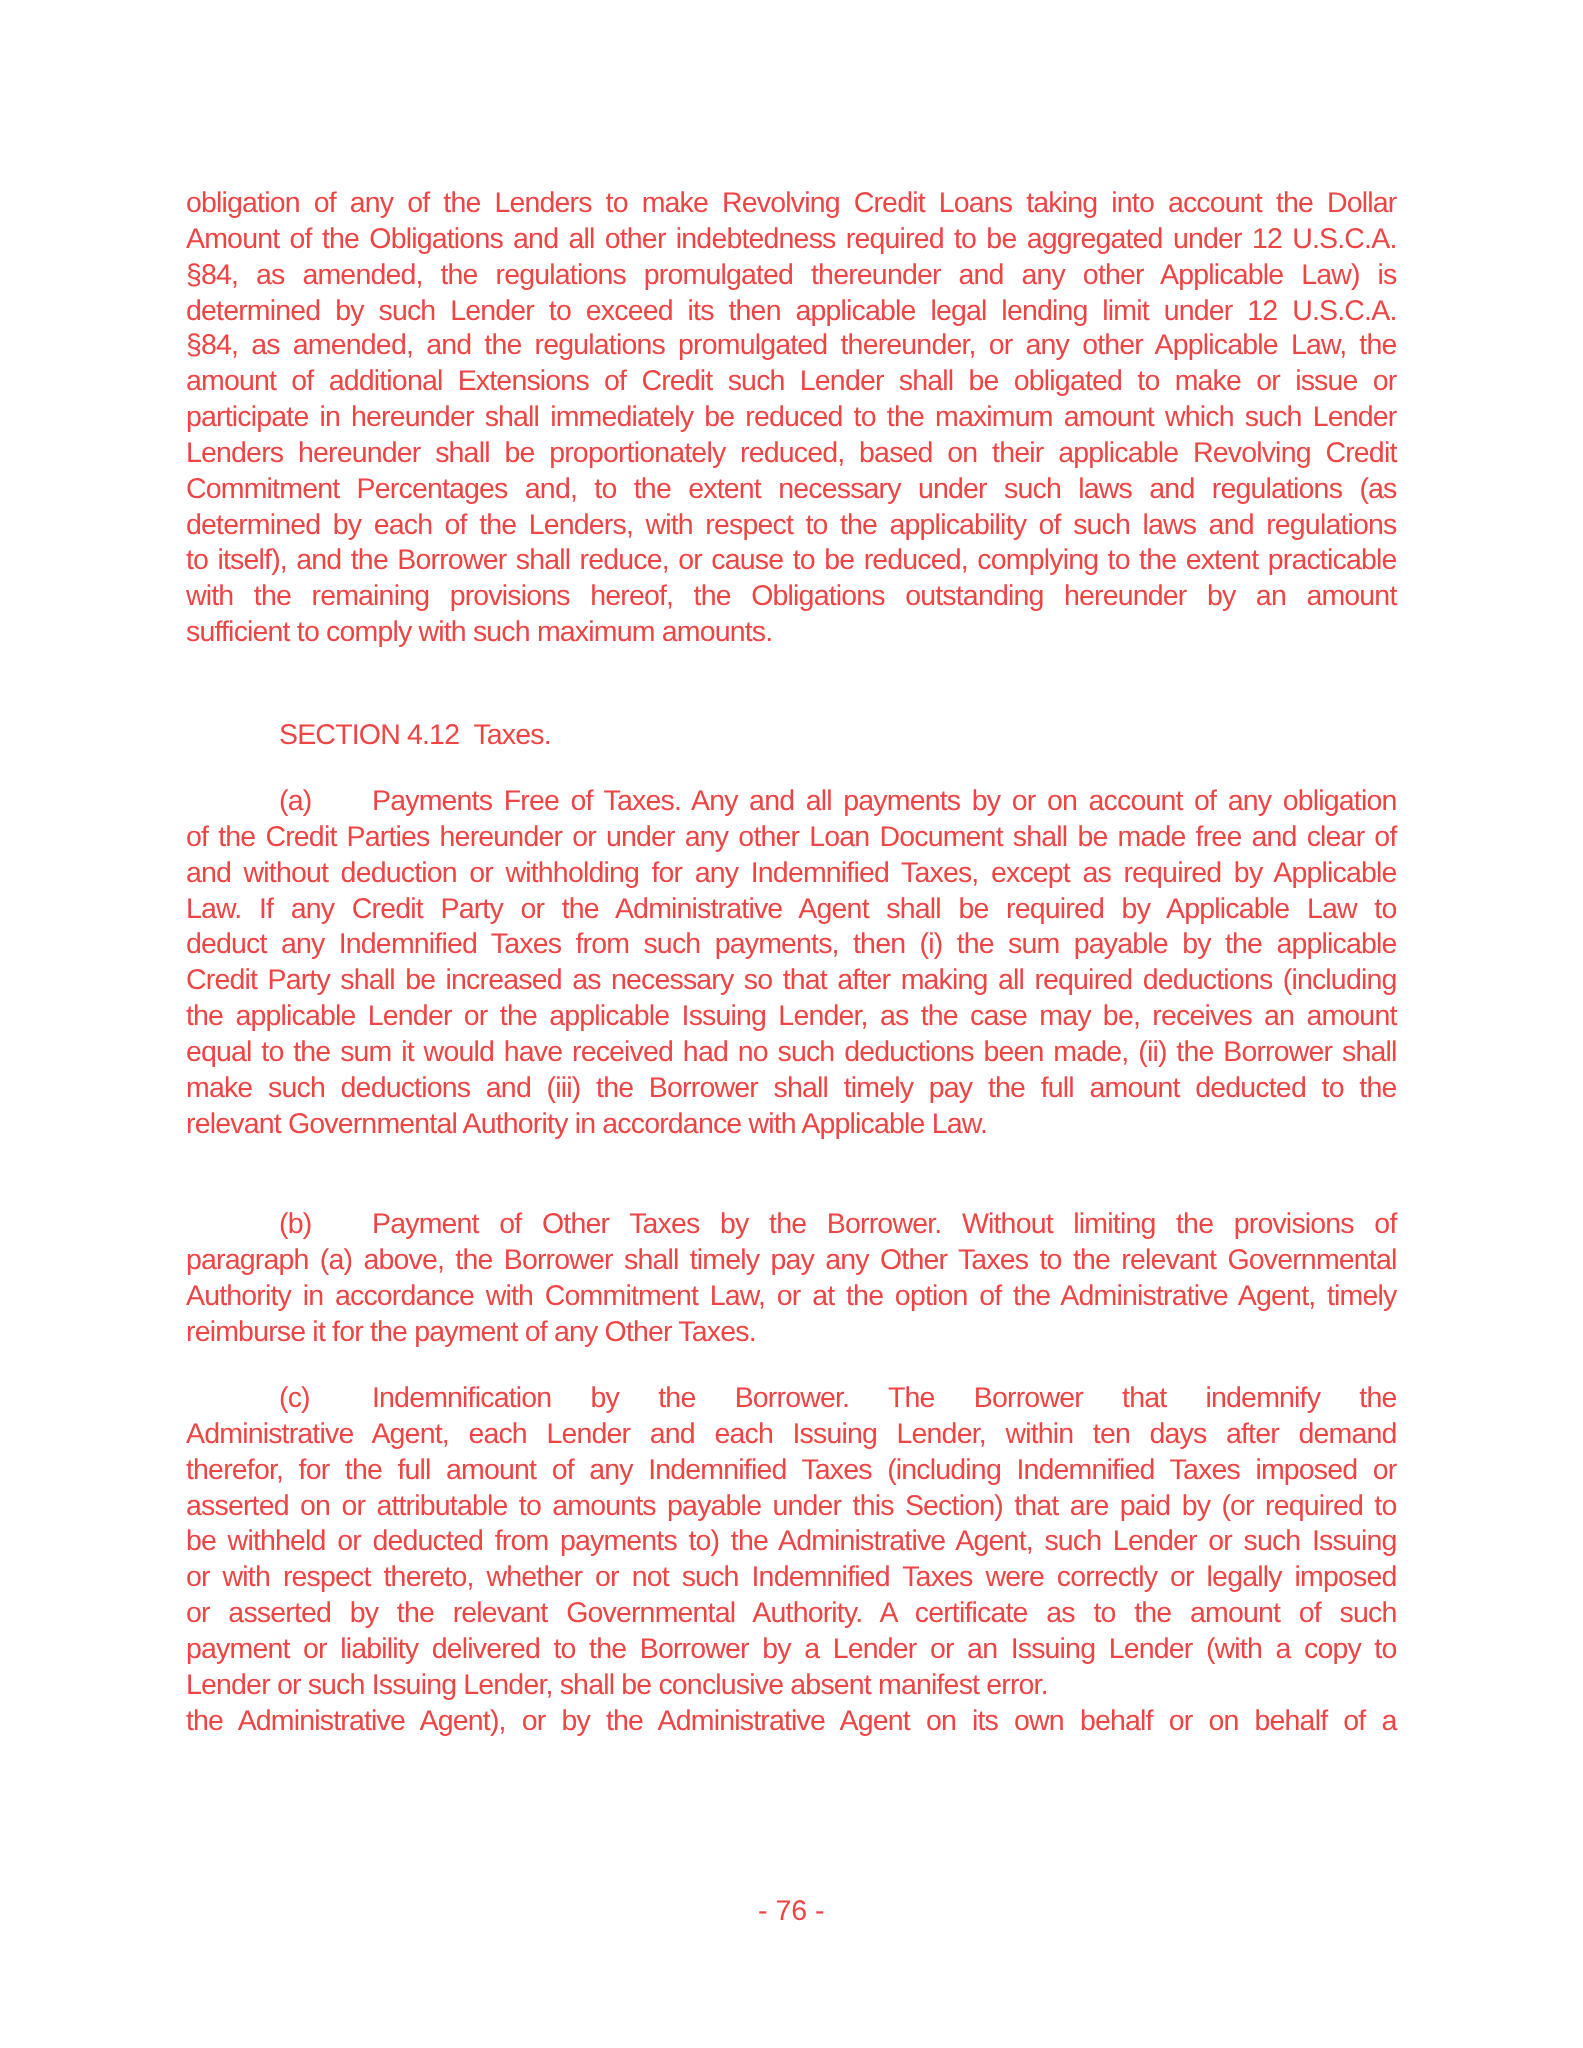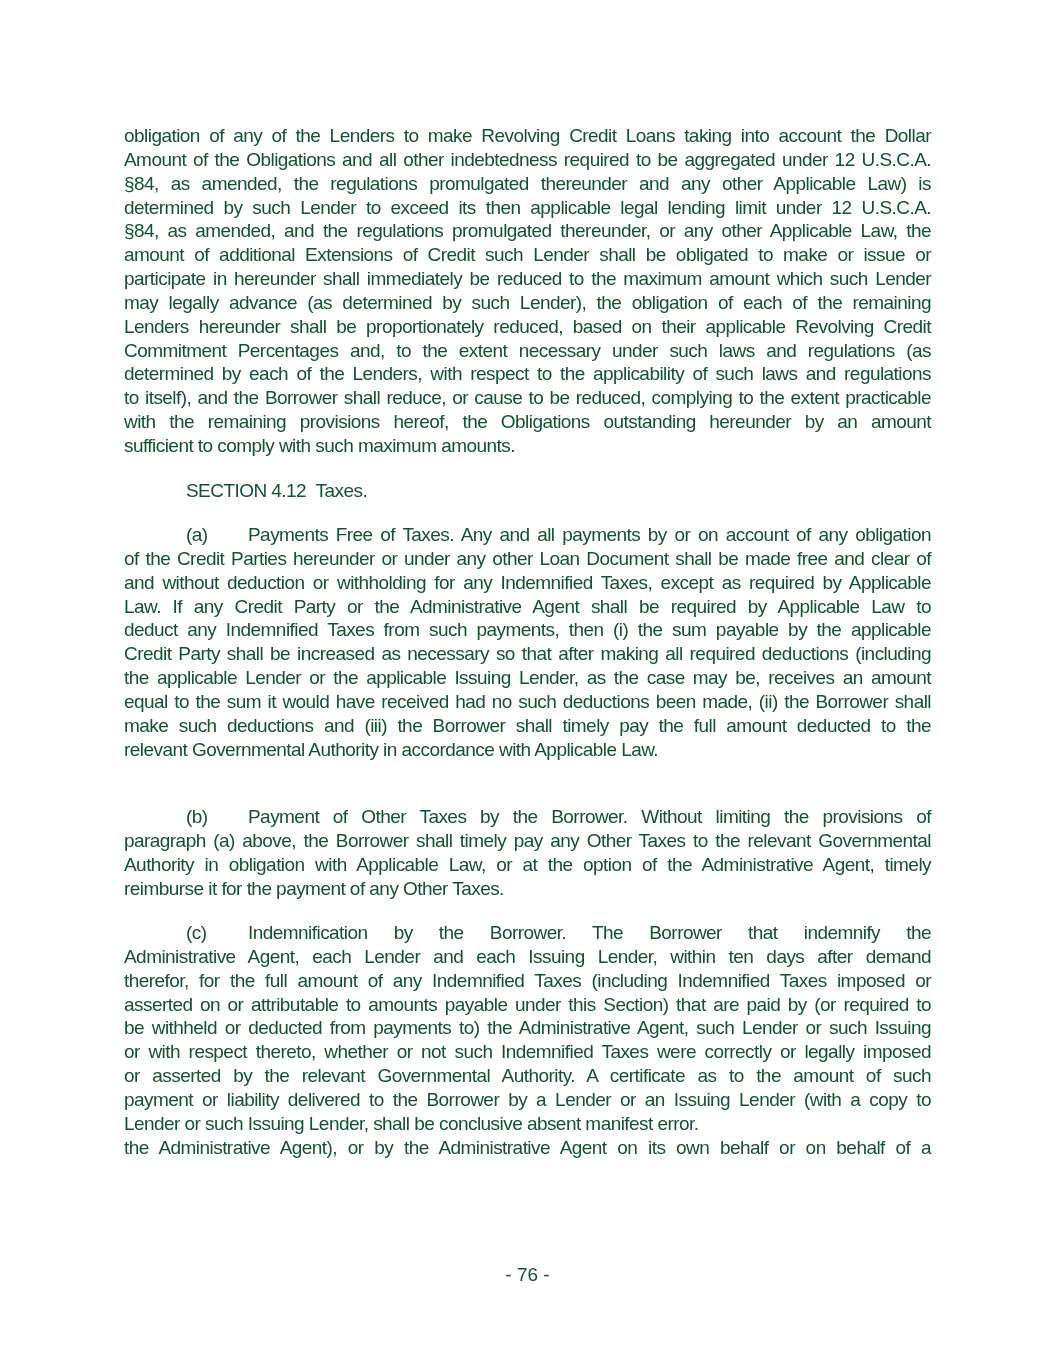--- a/index.html
+++ b/index.html
@@ -1,19 +1,19 @@
 <!DOCTYPE html>
 <html><head>
   <meta charset="utf-8">
   <style>
     html, body { margin: 0; padding: 0; background: #ffffff; }
     body { width: 1055px; height: 1365px; position: relative; overflow: hidden; }
     .page {
       position: absolute; left: 0; top: 0; width: 842px; height: 1365px;
-      background: #ffffff; color: #14532d;
+      background: #ffffff; color: #ef4444;
       font-family: "Liberation Sans", sans-serif;
       font-size: 19px;
     }
     .block { position: absolute; left: 124px; width: 807px; }
     .line {
       height: 23.85px; line-height: 23.85px;
       white-space: nowrap; text-align: justify; text-align-last: justify;
       letter-spacing: -0.55px;
     }
     .line.last { text-align-last: left; }
@@ -28,21 +28,20 @@
 <div class="page">
 
   <div class="block" style="top:124px;" id="cont-para">
       <div class="line">obligation of any of the Lenders to make Revolving Credit Loans taking into account the Dollar</div>
       <div class="line">Amount of the Obligations and all other indebtedness required to be aggregated under 12 U.S.C.A.</div>
       <div class="line">§84, as amended, the regulations promulgated thereunder and any other Applicable Law) is</div>
       <div class="line">determined by such Lender to exceed its then applicable legal lending limit under 12 U.S.C.A.</div>
       <div class="line">§84, as amended, and the regulations promulgated thereunder, or any other Applicable Law, the</div>
       <div class="line">amount of additional Extensions of Credit such Lender shall be obligated to make or issue or</div>
       <div class="line">participate in hereunder shall immediately be reduced to the maximum amount which such Lender</div>
-      <div class="line">may legally advance (as determined by such Lender), the obligation of each of the remaining</div>
       <div class="line">Lenders hereunder shall be proportionately reduced, based on their applicable Revolving Credit</div>
       <div class="line">Commitment Percentages and, to the extent necessary under such laws and regulations (as</div>
       <div class="line">determined by each of the Lenders, with respect to the applicability of such laws and regulations</div>
       <div class="line">to itself), and the Borrower shall reduce, or cause to be reduced, complying to the extent practicable</div>
       <div class="line">with the remaining provisions hereof, the Obligations outstanding hereunder by an amount</div>
       <div class="line last">sufficient to comply with such maximum amounts.</div>
     </div>
 
   <div class="section-heading">
     <span>SECTION 4.12</span>&nbsp;&nbsp;<span class="u">Taxes</span><span>.</span>
@@ -60,21 +59,21 @@
         <div class="line">equal to the sum it would have received had no such deductions been made, (ii) the Borrower shall</div>
         <div class="line">make such deductions and (iii) the Borrower shall timely pay the full amount deducted to the</div>
         <div class="line last">relevant Governmental Authority in accordance with Applicable Law.</div>
       </div>
   </div>
 
   <div class="block" style="top:805px;">
     <div class="line"><span class="para-label">(b)</span><span class="u">Payment of Other Taxes by the Borrower</span><span>.  Without limiting the provisions of</span></div>
     <div id="para-b-lines">
         <div class="line">paragraph (a) above, the Borrower shall timely pay any Other Taxes to the relevant Governmental</div>
-        <div class="line">Authority in obligation with Applicable Law, or at the option of the Administrative Agent, timely</div>
+        <div class="line">Authority in accordance with Commitment Law, or at the option of the Administrative Agent, timely</div>
         <div class="line last">reimburse it for the payment of any Other Taxes.</div>
       </div>
   </div>
 
   <div class="block" style="top:921px;">
     <div class="line"><span class="para-label">(c)</span><span class="u">Indemnification by the Borrower</span><span>.  The Borrower that indemnify the</span></div>
     <div id="para-c-lines">
         <div class="line">Administrative Agent, each Lender and each Issuing Lender, within ten days after demand</div>
         <div class="line">therefor, for the full amount of any Indemnified Taxes (including Indemnified Taxes imposed or</div>
         <div class="line">asserted on or attributable to amounts payable under this Section) that are paid by (or required to</div>

